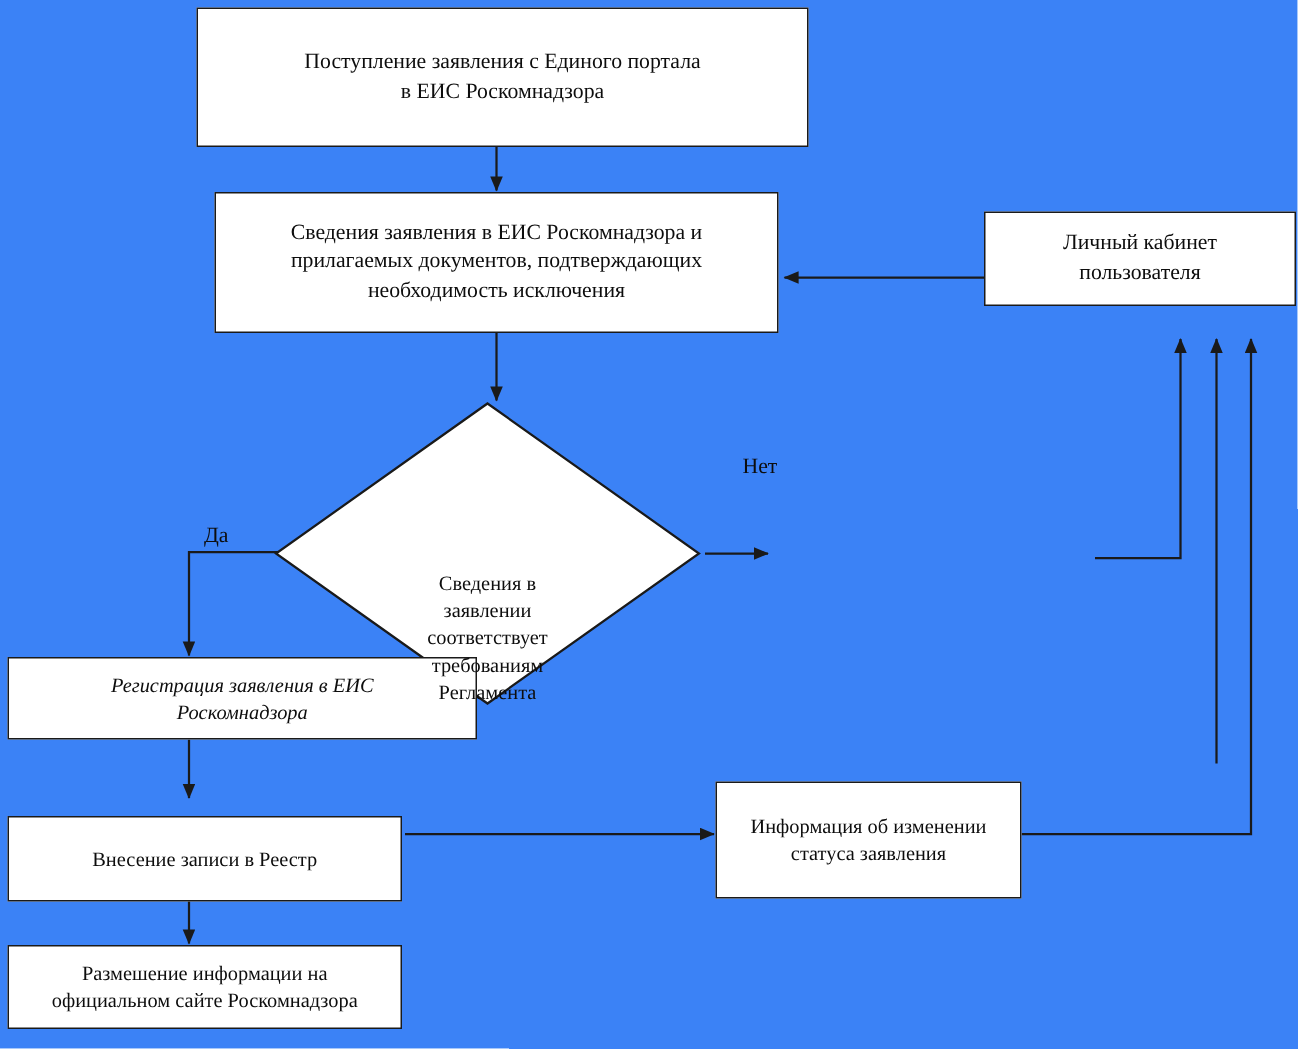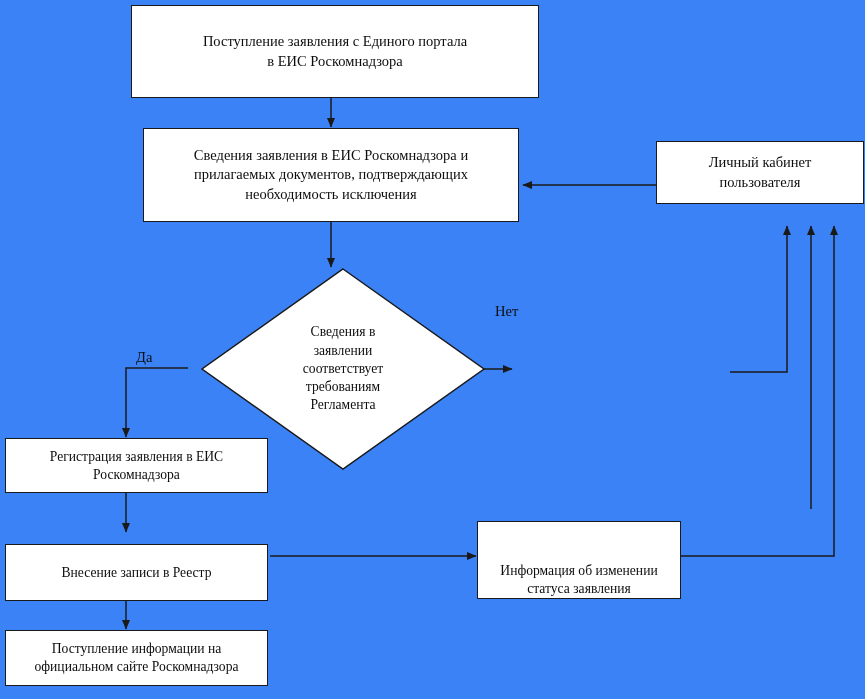--- a/index.html
+++ b/index.html
@@ -114,47 +114,47 @@
     <span class="txt fs15">Сведения заявления в ЕИС Роскомнадзора и
 прилагаемых документов, подтверждающих
 необходимость исключения</span>
   </div>
 
   <div class="node" style="left:656px; top:141px; width:208px; height:63px;">
     <span class="txt fs15">Личный кабинет
 пользователя</span>
   </div>
 
-  <div class="diamond-wrap" style="left:200px; top:267px; width:286px; height:204px;">
+  <div class="diamond-wrap" style="left:182px; top:267px; width:286px; height:204px;align-items:flex-end;">
     <svg class="shape" width="286" height="204" viewBox="0 0 286 204" xmlns="http://www.w3.org/2000/svg">
       <polygon points="143,2 284,102 143,202 2,102" fill="#ffffff" stroke="#1a1a1a" stroke-width="1.5"></polygon>
     </svg>
     <span class="txt fs14">Сведения в
 заявлении
 соответствует
 требованиям
 Регламента</span>
   </div>
 
 
-  <div class="node" style="left:5px; top:438px; width:263px; height:55px;">
+  <div class="node" style="left:5px; top:438px; width:313px; height:55px;font-style:italic;">
     <span class="txt fs14">Регистрация заявления в ЕИС
 Роскомнадзора</span>
   </div>
 
   <div class="node" style="left:5px; top:544px; width:263px; height:57px;">
     <span class="txt fs14">Внесение записи в Реестр</span>
   </div>
 
   <div class="node" style="left:5px; top:630px; width:263px; height:56px;">
-    <span class="txt fs14">Поступление информации на
+    <span class="txt fs14">Размешение информации на
 официальном сайте Роскомнадзора</span>
   </div>
 
-  <div class="node" style="left:477px; top:521px; width:204px; height:78px;align-items:flex-end;">
+  <div class="node" style="left:477px; top:521px; width:204px; height:78px;">
     <span class="txt fs14">Информация об изменении
 статуса заявления</span>
   </div>
 
   <span class="edge-label fs15" style="left:136px; top:309px;margin-top:40px;">Да</span>
   <span class="edge-label fs15" style="left:455px; top:303px;margin-left:40px;">Нет</span>
 
 </div>
 
 </body></html>

